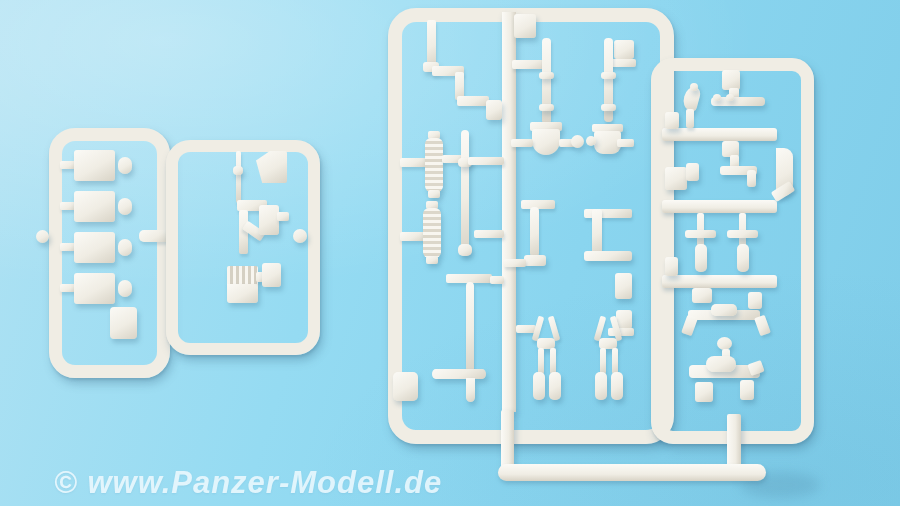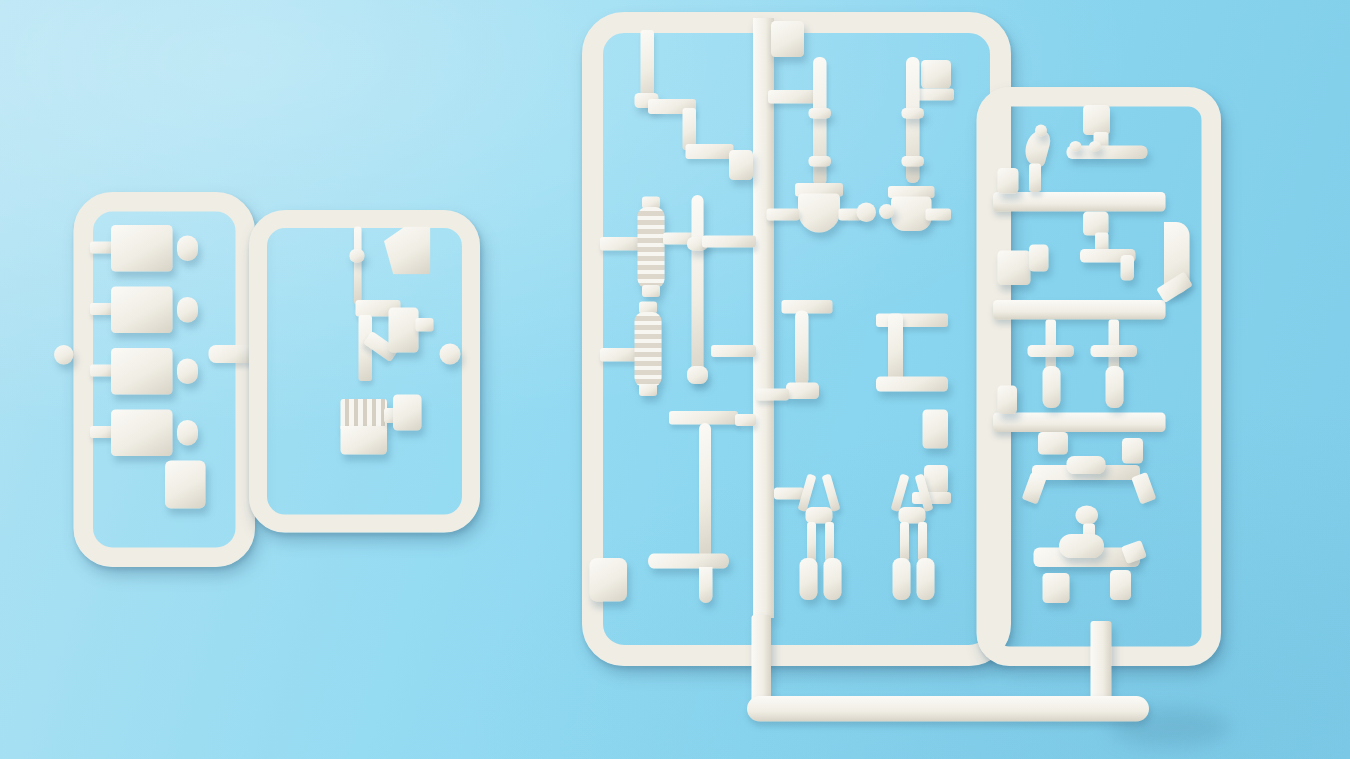--- a/index.html
+++ b/index.html
@@ -220,13 +220,14 @@
       <div class="p" style="left:695px;top:382px;width:18px;height:20px;border-radius:3px;"></div>
       <div class="p" style="left:740px;top:380px;width:14px;height:20px;border-radius:3px;"></div>
 
       <div class="rail" style="left:727px;top:414px;width:14px;height:58px;"></div>
     </div>
 
     <div class="softshadow" style="left:740px;top:472px;width:80px;height:26px;"></div>
     <div class="rung" style="left:498px;top:464px;width:268px;height:17px;border-radius:9px;"></div>
   </div>
 
+  <div id="watermark">© www.Panzer-Modell.de</div>
 </div>
 
 </body></html>

